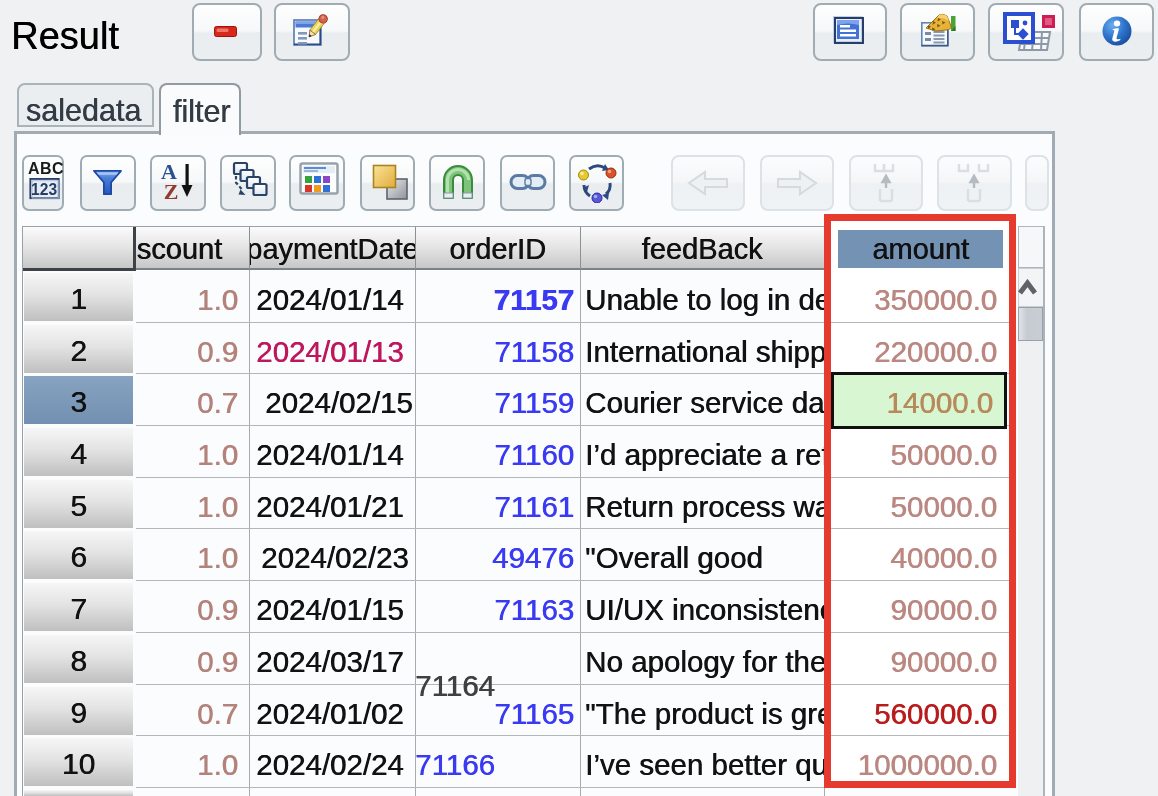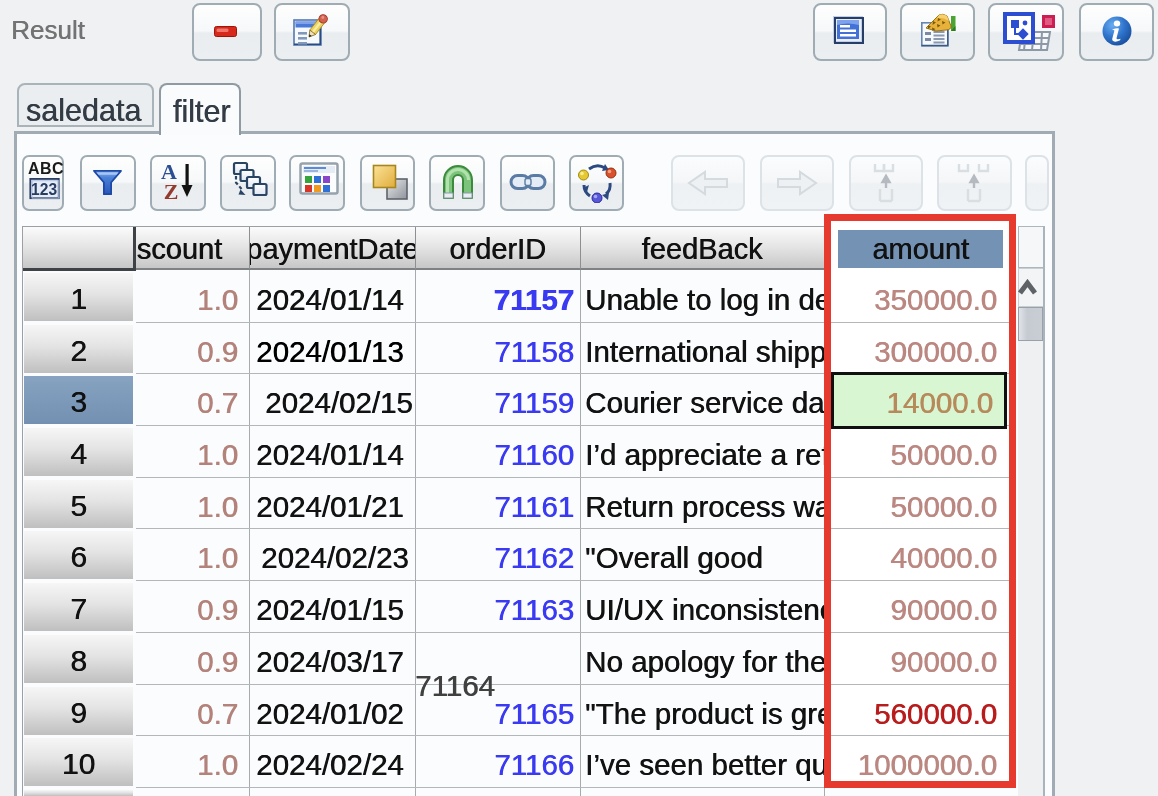--- a/index.html
+++ b/index.html
@@ -15,21 +15,21 @@
   background:linear-gradient(#f6f6f6 0%, #e3e3e3 45%, #bfbfbf 100%);
   text-align:center; line-height:51px; font-size:30px; color:#111; text-shadow:0.6px 0 currentColor; }
 .cell { position:absolute; height:52px; line-height:60px; font-size:29.5px; white-space:nowrap; overflow:hidden; text-shadow:0.6px 0 currentColor; }
 .vline { position:absolute; width:1px; background:#a8abad; }
 .hline { position:absolute; height:1px; background:#b4b7b9; }
 .htx { position:absolute; top:227px; height:42px; line-height:44px; font-size:29px; color:#111; text-align:center; overflow:hidden; white-space:nowrap; text-shadow:0.6px 0 currentColor; }
 </style>
 </head>
 <body>
 
-<div class="abs" style="left:11px; top:15px; font-size:26px; color:#737373; text-shadow:0.5px 0 currentColor;">Result</div>
+<div class="abs" style="left:11px; top:15px; font-size:38px; color:#000000; text-shadow:0.5px 0 currentColor;">Result</div>
 
 <div class="tb" style="left:192px; top:3px; width:70px; height:58px;"></div>
 <div class="tb" style="left:274px; top:3px; width:76px; height:58px;"></div>
 <div class="tb" style="left:813px; top:3px; width:74px; height:58px;"></div>
 <div class="tb" style="left:900px; top:3px; width:75px; height:58px;"></div>
 <div class="tb" style="left:988px; top:3px; width:76px; height:58px;"></div>
 <div class="tb" style="left:1079px; top:3px; width:75px; height:58px;"></div>
 
 <svg class="abs" style="left:214px; top:26px;" width="23" height="11" viewBox="0 0 23 11">
   <rect x="0.5" y="0.5" width="22" height="10" rx="2" fill="#d7281c" stroke="#9e1409" stroke-width="1"></rect>
@@ -293,24 +293,24 @@
 <div class="rnum" style="top:273px;">1</div>
 <div class="hline" style="left:136px; top:322px; width:880px;"></div>
 <div class="cell" style="left:136px; top:270px; width:113px; color:#b3837b; text-align:right; padding-right:11px;">1.0</div>
 <div class="cell" style="left:249px; top:270px; width:166px; color:#121212; padding-left:7px;">2024/01/14</div>
 <div class="cell" style="left:415px; top:270px; width:165px; color:#3a3af2; text-align:right; padding-right:6px;font-weight:bold;">71157</div>
 <div class="cell" style="left:580px; top:270px; width:244px; color:#121212; padding-left:5px;">Unable to log in det</div>
 <div class="cell" style="left:831px; top:270px; width:177px; color:#bb8781; text-align:right; padding-right:11px;">350000.0</div>
 <div class="rnum" style="top:325px;">2</div>
 <div class="hline" style="left:136px; top:373px; width:880px;"></div>
 <div class="cell" style="left:136px; top:322px; width:113px; color:#b3837b; text-align:right; padding-right:11px;">0.9</div>
-<div class="cell" style="left:249px; top:322px; width:166px; color:#000000; padding-left:7px;">2024/01/13</div>
+<div class="cell" style="left:249px; top:322px; width:166px; color:#be185d; padding-left:7px;">2024/01/13</div>
 <div class="cell" style="left:415px; top:322px; width:165px; color:#3a3af2; text-align:right; padding-right:6px;">71158</div>
 <div class="cell" style="left:580px; top:322px; width:244px; color:#121212; padding-left:5px;">International shippi</div>
-<div class="cell" style="left:831px; top:322px; width:177px; color:#bb8781; text-align:right; padding-right:11px;">300000.0</div>
+<div class="cell" style="left:831px; top:322px; width:177px; color:#bb8781; text-align:right; padding-right:11px;">220000.0</div>
 <div class="rnum" style="top:376px; background:linear-gradient(#87a3c1,#7390b2);">3</div>
 <div class="hline" style="left:136px; top:425px; width:880px;"></div>
 <div class="cell" style="left:136px; top:373px; width:113px; color:#b3837b; text-align:right; padding-right:11px;">0.7</div>
 <div class="cell" style="left:249px; top:373px; width:166px; color:#121212; padding-left:16px;">2024/02/15</div>
 <div class="cell" style="left:415px; top:373px; width:165px; color:#3a3af2; text-align:right; padding-right:6px;">71159</div>
 <div class="cell" style="left:580px; top:373px; width:244px; color:#121212; padding-left:5px;">Courier service dam</div>
 <div class="rnum" style="top:428px;">4</div>
 <div class="hline" style="left:136px; top:477px; width:880px;"></div>
 <div class="cell" style="left:136px; top:425px; width:113px; color:#b3837b; text-align:right; padding-right:11px;">1.0</div>
 <div class="cell" style="left:249px; top:425px; width:166px; color:#121212; padding-left:7px;">2024/01/14</div>
@@ -321,21 +321,21 @@
 <div class="hline" style="left:136px; top:528px; width:880px;"></div>
 <div class="cell" style="left:136px; top:477px; width:113px; color:#b3837b; text-align:right; padding-right:11px;">1.0</div>
 <div class="cell" style="left:249px; top:477px; width:166px; color:#121212; padding-left:7px;">2024/01/21</div>
 <div class="cell" style="left:415px; top:477px; width:165px; color:#3a3af2; text-align:right; padding-right:6px;">71161</div>
 <div class="cell" style="left:580px; top:477px; width:244px; color:#121212; padding-left:5px;">Return process was</div>
 <div class="cell" style="left:831px; top:477px; width:177px; color:#bb8781; text-align:right; padding-right:11px;">50000.0</div>
 <div class="rnum" style="top:531px;">6</div>
 <div class="hline" style="left:136px; top:580px; width:880px;"></div>
 <div class="cell" style="left:136px; top:528px; width:113px; color:#b3837b; text-align:right; padding-right:11px;">1.0</div>
 <div class="cell" style="left:249px; top:528px; width:166px; color:#121212; padding-left:12px;">2024/02/23</div>
-<div class="cell" style="left:415px; top:528px; width:165px; color:#3a3af2; text-align:right; padding-right:6px;">71162</div>
+<div class="cell" style="left:415px; top:528px; width:165px; color:#3a3af2; text-align:right; padding-right:6px;">49476</div>
 <div class="cell" style="left:580px; top:528px; width:244px; color:#121212; padding-left:5px;">"Overall good</div>
 <div class="cell" style="left:831px; top:528px; width:177px; color:#bb8781; text-align:right; padding-right:11px;">40000.0</div>
 <div class="rnum" style="top:583px;">7</div>
 <div class="hline" style="left:136px; top:632px; width:880px;"></div>
 <div class="cell" style="left:136px; top:580px; width:113px; color:#b3837b; text-align:right; padding-right:11px;">0.9</div>
 <div class="cell" style="left:249px; top:580px; width:166px; color:#121212; padding-left:7px;">2024/01/15</div>
 <div class="cell" style="left:415px; top:580px; width:165px; color:#3a3af2; text-align:right; padding-right:6px;">71163</div>
 <div class="cell" style="left:580px; top:580px; width:244px; color:#121212; padding-left:5px;">UI/UX inconsistenci</div>
 <div class="cell" style="left:831px; top:580px; width:177px; color:#bb8781; text-align:right; padding-right:11px;">90000.0</div>
 <div class="rnum" style="top:635px;">8</div>
@@ -349,21 +349,21 @@
 <div class="hline" style="left:136px; top:735px; width:880px;"></div>
 <div class="cell" style="left:136px; top:684px; width:113px; color:#b3837b; text-align:right; padding-right:11px;">0.7</div>
 <div class="cell" style="left:249px; top:684px; width:166px; color:#121212; padding-left:7px;">2024/01/02</div>
 <div class="cell" style="left:415px; top:684px; width:165px; color:#3a3af2; text-align:right; padding-right:6px;">71165</div>
 <div class="cell" style="left:580px; top:684px; width:244px; color:#121212; padding-left:5px;">"The product is grea</div>
 <div class="cell" style="left:831px; top:684px; width:177px; color:#b91c1c; text-align:right; padding-right:11px;">560000.0</div>
 <div class="rnum" style="top:738px;">10</div>
 <div class="hline" style="left:136px; top:787px; width:880px;"></div>
 <div class="cell" style="left:136px; top:735px; width:113px; color:#b3837b; text-align:right; padding-right:11px;">1.0</div>
 <div class="cell" style="left:249px; top:735px; width:166px; color:#121212; padding-left:7px;">2024/02/24</div>
-<div class="cell" style="left:415px; top:735px; width:165px; color:#3a3af2; text-align:right; padding-right:6px;">71166</div>
+<div class="cell" style="left:415px; top:735px; width:165px; color:#3a3af2; padding-right:6px;">71166</div>
 <div class="cell" style="left:580px; top:735px; width:244px; color:#121212; padding-left:5px;">I’ve seen better qua</div>
 <div class="cell" style="left:831px; top:735px; width:177px; color:#bb8781; text-align:right; padding-right:11px;">1000000.0</div>
 <div class="rnum" style="top:790px; height:6px; line-height:6px;"></div>
 
 <div class="abs" style="left:838px; top:227px; width:165px; height:42px; line-height:44px; font-size:29px; color:#111; text-align:center; background:transparent; text-shadow:0.6px 0 currentColor;">amount</div>
 
 <div class="abs" style="left:831px; top:372px; width:176px; height:57px; background:#d9f6d2; border:3px solid #101010; line-height:56px; font-size:29.5px; color:#b78a5c; text-align:right; padding-right:11px; text-shadow:0.6px 0 currentColor;">14000.0</div>
 
 <div class="abs" style="left:824px; top:214px; width:192px; height:574px; border:7px solid #e73a2e; z-index:5;"></div>
 

